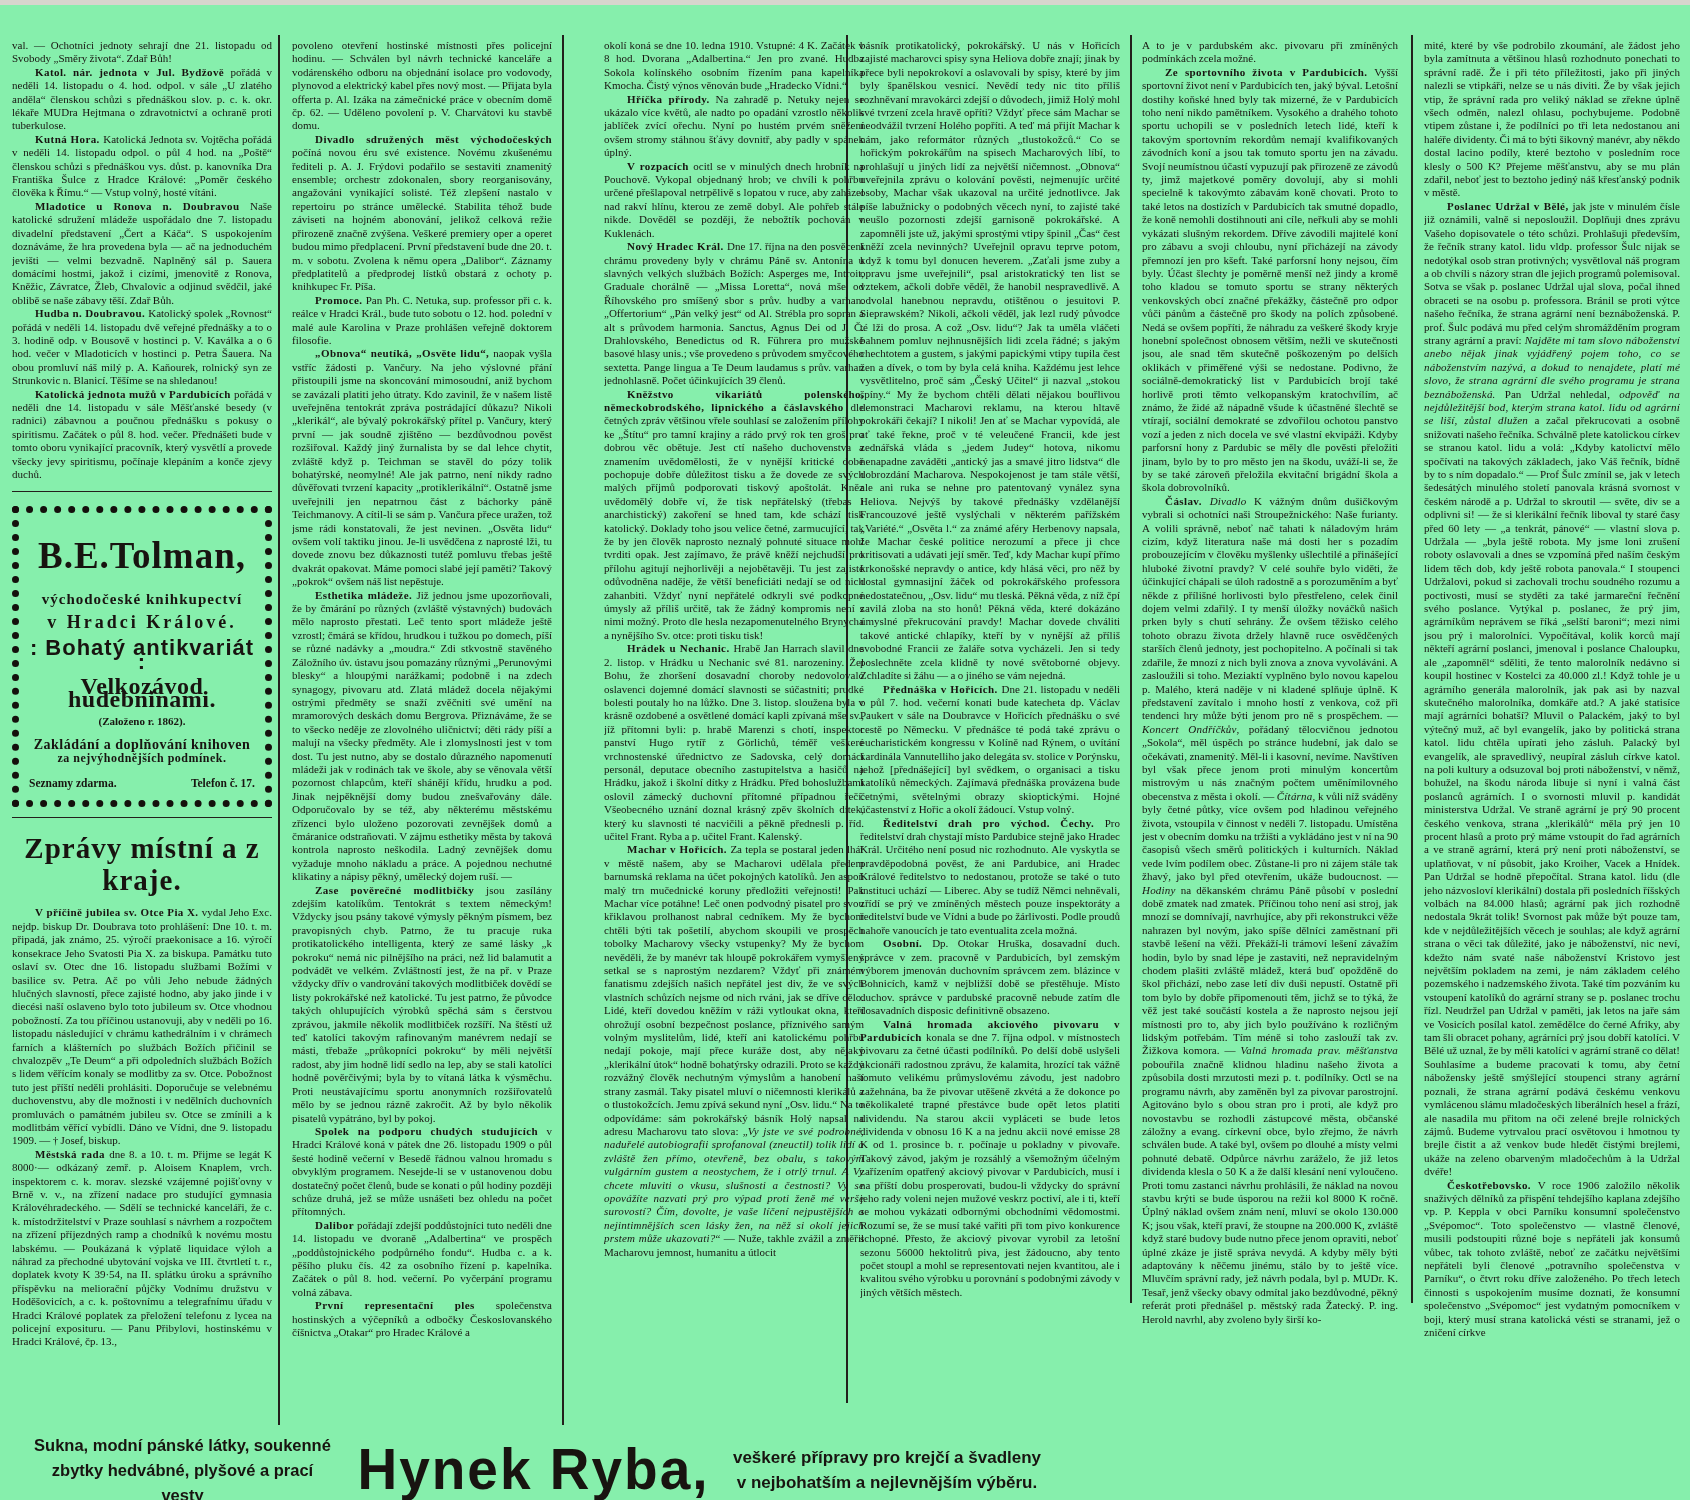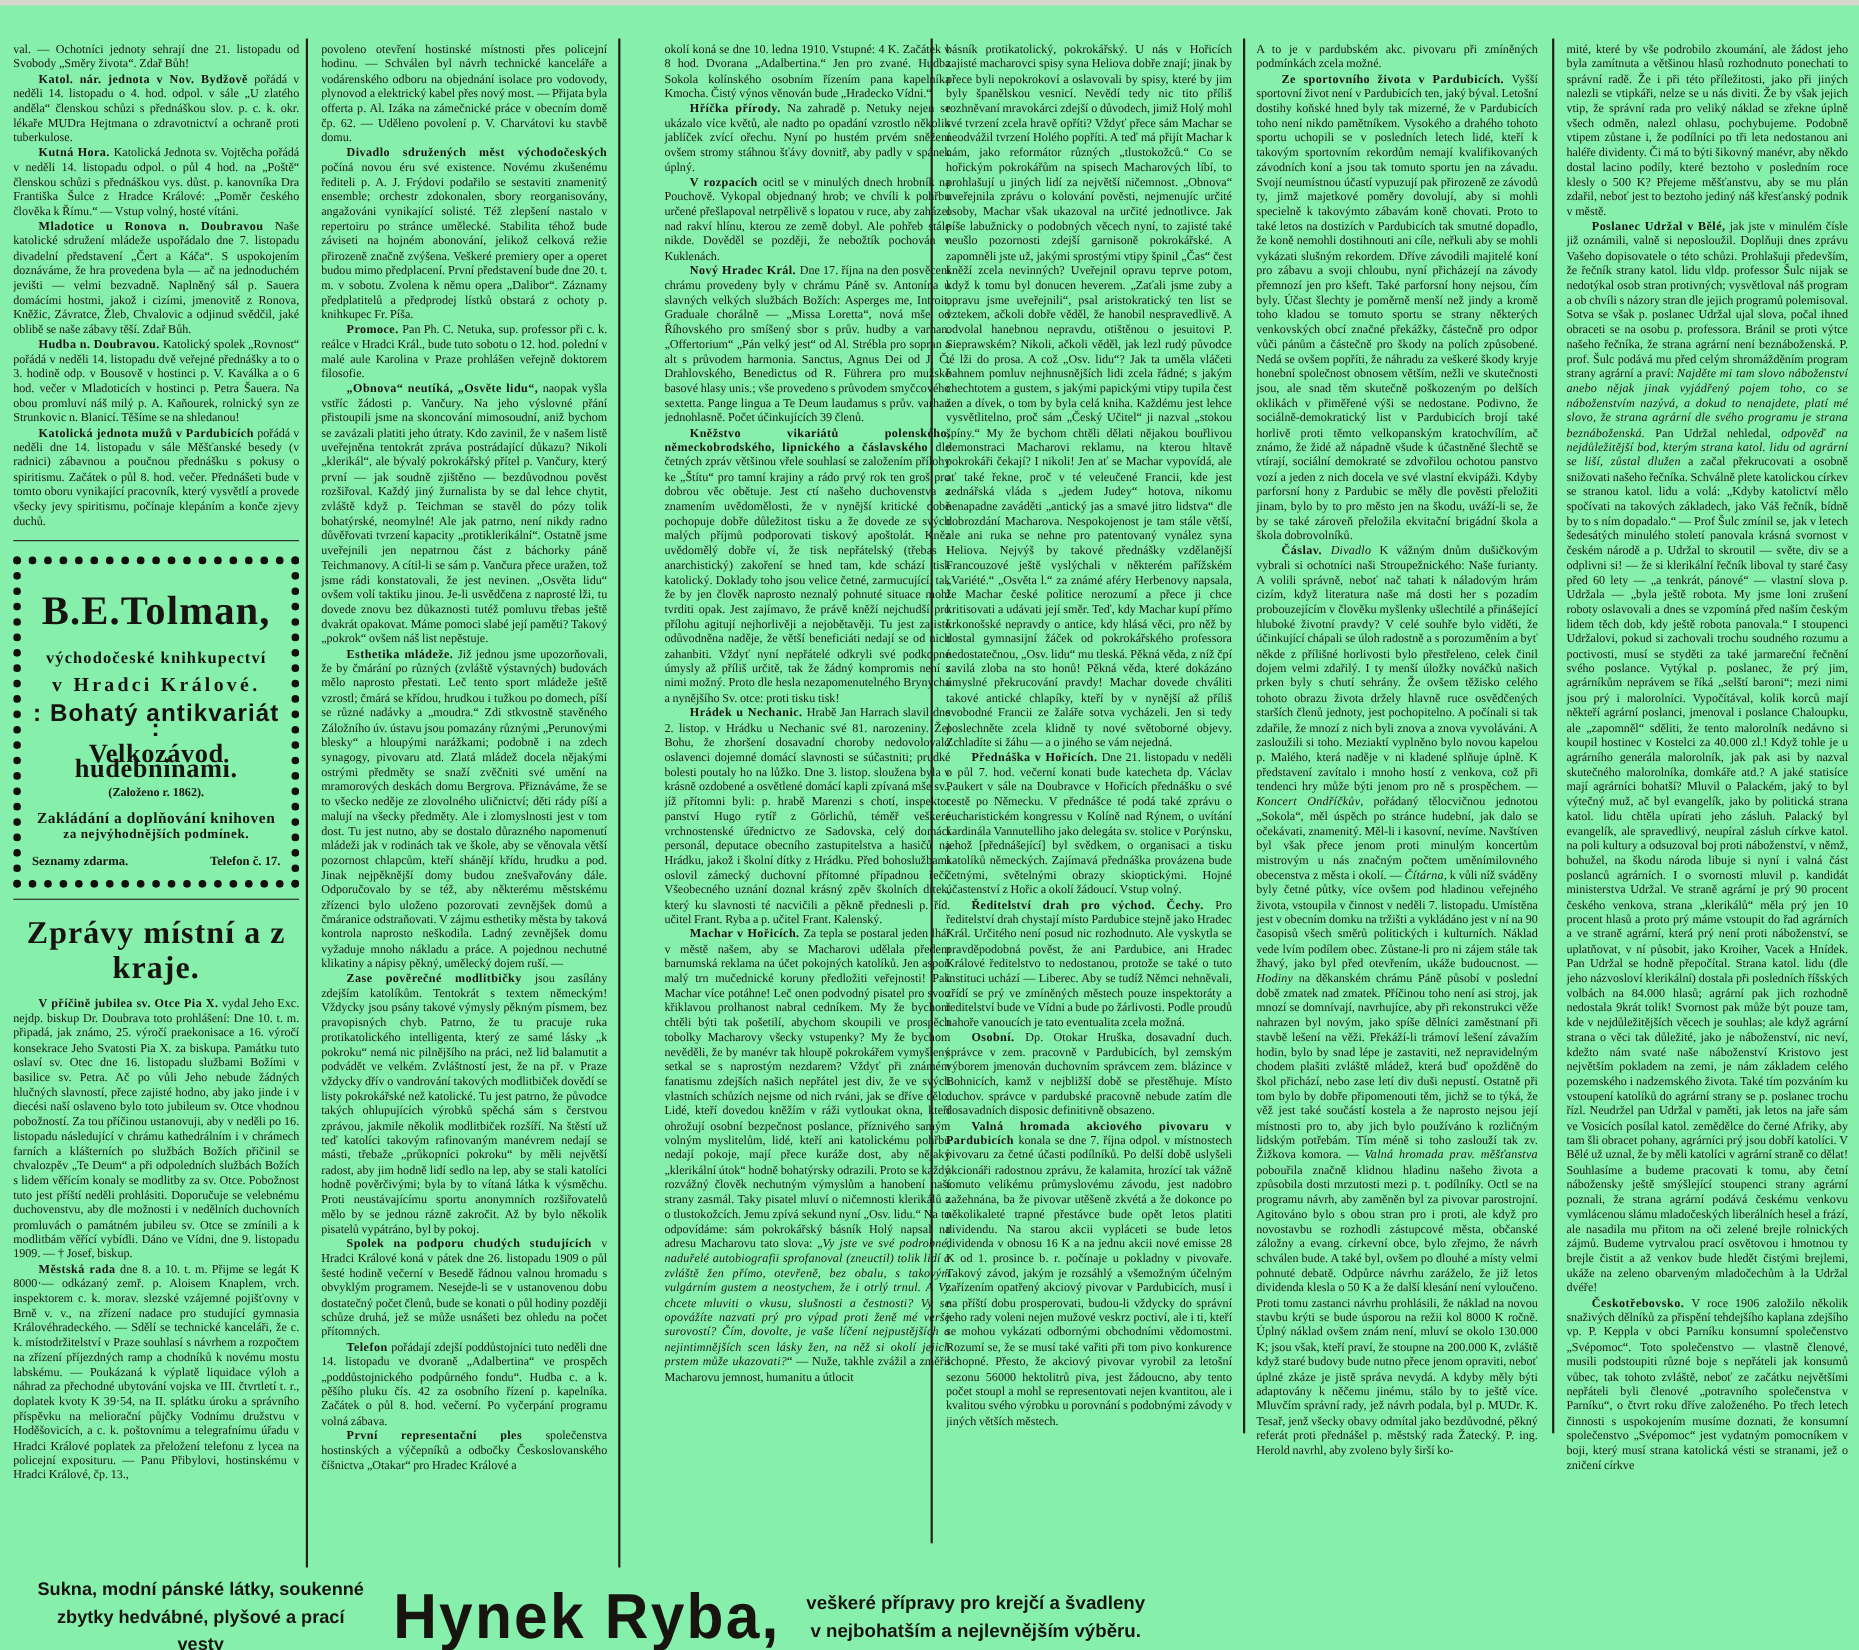--- a/index.html
+++ b/index.html
@@ -57,21 +57,21 @@
 
   <div class="vr" id="r1"></div>
   <div class="vr" id="r2"></div>
   <div class="vr" id="r3"></div>
   <div class="vr" id="r4"></div>
   <div class="vr" id="r5"></div>
 
   <div class="col" id="c1">
     <div>
         <p class="art cont">val. — Ochotníci jednoty sehrají dne 21. listopadu od Svobody „Směry života“. Zdař Bůh!</p>
-        <p class="art"><b class="ah">Katol. nár. jednota v Nov. Bydžově </b>pořádá v neděli 14. listopadu o 4. hod. odpol. v sále „U zlatého anděla“ členskou schůzi s přednáškou slov. p. c. k. okr. lékaře MUDra Hejtmana o zdravotnictví a ochraně proti tuberkulose.</p>
+        <p class="art"><b class="ah">Katol. nár. jednota v Jul. Bydžově </b>pořádá v neděli 14. listopadu o 4. hod. odpol. v sále „U zlatého anděla“ členskou schůzi s přednáškou slov. p. c. k. okr. lékaře MUDra Hejtmana o zdravotnictví a ochraně proti tuberkulose.</p>
         <p class="art"><b class="ah">Kutná Hora. </b>Katolická Jednota sv. Vojtěcha pořádá v neděli 14. listopadu odpol. o půl 4 hod. na „Poště“ členskou schůzi s přednáškou vys. důst. p. kanovníka Dra Františka Šulce z Hradce Králové: „Poměr českého člověka k Římu.“ — Vstup volný, hosté vítáni.</p>
         <p class="art"><b class="ah">Mladotice u Ronova n. Doubravou </b>Naše katolické sdružení mládeže uspořádalo dne 7. listopadu divadelní představení „Čert a Káča“. S uspokojením doznáváme, že hra provedena byla — ač na jednoduchém jevišti — velmi bezvadně. Naplněný sál p. Sauera domácími hostmi, jakož i cizími, jmenovitě z Ronova, Kněžic, Závratce, Žleb, Chvalovic a odjinud svědčil, jaké oblibě se naše zábavy těší. Zdař Bůh.</p>
         <p class="art"><b class="ah">Hudba n. Doubravou. </b>Katolický spolek „Rovnost“ pořádá v neděli 14. listopadu dvě veřejné přednášky a to o 3. hodině odp. v Bousově v hostinci p. V. Kaválka a o 6 hod. večer v Mladoticích v hostinci p. Petra Šauera. Na obou promluví náš milý p. A. Kaňourek, rolnický syn ze Strunkovic n. Blanicí. Těšíme se na shledanou!</p>
         <p class="art"><b class="ah">Katolická jednota mužů v Pardubicích </b>pořádá v neděli dne 14. listopadu v sále Měšťanské besedy (v radnici) zábavnou a poučnou přednášku s pokusy o spiritismu. Začátek o půl 8. hod. večer. Přednášeti bude v tomto oboru vynikající pracovník, který vysvětlí a provede všecky jevy spiritismu, počínaje klepáním a konče zjevy duchů.</p>
       </div>
     <hr class="hrline">
     <div class="tolman">
       <div class="t-name">B.E.Tolman,</div>
       <div class="t-sub1">východočeské knihkupectví</div>
       <div class="t-sub2">v Hradci Králové.</div>
@@ -95,21 +95,21 @@
 
   <div class="col" id="c2">
     <div>
         <p class="art cont">povoleno otevření hostinské místnosti přes policejní hodinu. — Schválen byl návrh technické kanceláře a vodárenského odboru na objednání isolace pro vodovody, plynovod a elektrický kabel přes nový most. — Přijata byla offerta p. Al. Izáka na zámečnické práce v obecním domě čp. 62. — Uděleno povolení p. V. Charvátovi ku stavbě domu.</p>
         <p class="art"><b class="ah">Divadlo sdružených měst východočeských </b>počíná novou éru své existence. Novému zkušenému řediteli p. A. J. Frýdovi podařilo se sestaviti znamenitý ensemble; orchestr zdokonalen, sbory reorganisovány, angažováni vynikající solisté. Též zlepšení nastalo v repertoiru po stránce umělecké. Stabilita téhož bude záviseti na hojném abonování, jelikož celková režie přirozeně značně zvýšena. Veškeré premiery oper a operet budou mimo předplacení. První představení bude dne 20. t. m. v sobotu. Zvolena k němu opera „Dalibor“. Záznamy předplatitelů a předprodej lístků obstará z ochoty p. knihkupec Fr. Píša.</p>
         <p class="art"><b class="ah">Promoce. </b>Pan Ph. C. Netuka, sup. professor při c. k. reálce v Hradci Král., bude tuto sobotu o 12. hod. polední v malé aule Karolina v Praze prohlášen veřejně doktorem filosofie.</p>
         <p class="art"><b class="ah">„Obnova“ neutíká, „Osvěte lidu“, </b>naopak vyšla vstříc žádosti p. Vančury. Na jeho výslovné přání přistoupili jsme na skoncování mimosoudní, aniž bychom se zavázali platiti jeho útraty. Kdo zavinil, že v našem listě uveřejněna tentokrát zpráva postrádající důkazu? Nikoli „klerikál“, ale bývalý pokrokářský přítel p. Vančury, který první — jak soudně zjištěno — bezdůvodnou pověst rozšiřoval. Každý jiný žurnalista by se dal lehce chytit, zvláště když p. Teichman se stavěl do pózy tolik bohatýrské, neomylné! Ale jak patrno, není nikdy radno důvěřovati tvrzení kapacity „protiklerikální“. Ostatně jsme uveřejnili jen nepatrnou část z báchorky páně Teichmanovy. A cítil-li se sám p. Vančura přece uražen, tož jsme rádi konstatovali, že jest nevinen. „Osvěta lidu“ ovšem volí taktiku jinou. Je-li usvědčena z naprosté lži, tu dovede znovu bez důkaznosti tutéž pomluvu třebas ještě dvakrát opakovat. Máme pomoci slabé její paměti? Takový „pokrok“ ovšem náš list nepěstuje.</p>
         <p class="art"><b class="ah">Esthetika mládeže. </b>Již jednou jsme upozorňovali, že by čmárání po různých (zvláště výstavných) budovách mělo naprosto přestati. Leč tento sport mládeže ještě vzrostl; čmárá se křídou, hrudkou i tužkou po domech, píší se různé nadávky a „moudra.“ Zdi stkvostně stavěného Záložního úv. ústavu jsou pomazány různými „Perunovými blesky“ a hloupými narážkami; podobně i na zdech synagogy, pivovaru atd. Zlatá mládež docela nějakými ostrými předměty se snaží zvěčniti své umění na mramorových deskách domu Bergrova. Přiznáváme, že se to všecko neděje ze zlovolného uličnictví; děti rády píší a malují na všecky předměty. Ale i zlomyslnosti jest v tom dost. Tu jest nutno, aby se dostalo důrazného napomenutí mládeži jak v rodinách tak ve škole, aby se věnovala větší pozornost chlapcům, kteří shánějí křídu, hrudku a pod. Jinak nejpěknější domy budou znešvařovány dále. Odporučovalo by se též, aby některému městskému zřízenci bylo uloženo pozorovati zevnějšek domů a čmáranice odstraňovati. V zájmu esthetiky města by taková kontrola naprosto neškodila. Ladný zevnějšek domu vyžaduje mnoho nákladu a práce. A pojednou nechutné klikatiny a nápisy pěkný, umělecký dojem ruší. —</p>
         <p class="art"><b class="ah">Zase pověrečné modlitbičky </b>jsou zasílány zdejším katolíkům. Tentokrát s textem německým! Vždycky jsou psány takové výmysly pěkným písmem, bez pravopisných chyb. Patrno, že tu pracuje ruka protikatolického intelligenta, který ze samé lásky „k pokroku“ nemá nic pilnějšího na práci, než lid balamutit a podvádět ve velkém. Zvláštností jest, že na př. v Praze vždycky dřív o vandrování takových modlitbiček dovědí se listy pokrokářské než katolické. Tu jest patrno, že původce takých ohlupujících výrobků spěchá sám s čerstvou zprávou, jakmile několik modlitbiček rozšíří. Na štěstí už teď katolíci takovým rafinovaným manévrem nedají se másti, třebaže „průkopníci pokroku“ by měli největší radost, aby jim hodně lidí sedlo na lep, aby se stali katolíci hodně pověrčivými; byla by to vítaná látka k výsměchu. Proti neustávajícímu sportu anonymních rozšiřovatelů mělo by se jednou rázně zakročit. Až by bylo několik pisatelů vypátráno, byl by pokoj.</p>
         <p class="art"><b class="ah">Spolek na podporu chudých studujících </b>v Hradci Králové koná v pátek dne 26. listopadu 1909 o půl šesté hodině večerní v Besedě řádnou valnou hromadu s obvyklým programem. Nesejde-li se v ustanovenou dobu dostatečný počet členů, bude se konati o půl hodiny později schůze druhá, jež se může usnášeti bez ohledu na počet přítomných.</p>
-        <p class="art"><b class="ah">Telefon </b>pořádají zdejší poddůstojníci tuto neděli dne 14. listopadu ve dvoraně „Adalbertina“ ve prospěch „poddůstojnického podpůrného fondu“. Hudba c. a k. pěšího pluku čís. 42 za osobního řízení p. kapelníka. Začátek o půl 8. hod. večerní. Po vyčerpání programu volná zábava.</p>
+        <p class="art"><b class="ah">Dalibor </b>pořádají zdejší poddůstojníci tuto neděli dne 14. listopadu ve dvoraně „Adalbertina“ ve prospěch „poddůstojnického podpůrného fondu“. Hudba c. a k. pěšího pluku čís. 42 za osobního řízení p. kapelníka. Začátek o půl 8. hod. večerní. Po vyčerpání programu volná zábava.</p>
         <p class="art"><b class="ah">První representační ples </b>společenstva hostinských a výčepníků a odbočky Českoslovanského číšnictva „Otakar“ pro Hradec Králové a</p>
       </div>
   </div>
 
   <div class="col" id="c3">
     <div>
         <p class="art cont">okolí koná se dne 10. ledna 1910. Vstupné: 4 K. Začátek v 8 hod. Dvorana „Adalbertina.“ Jen pro zvané. Hudba Sokola kolínského osobním řízením pana kapelníka Kmocha. Čistý výnos věnován bude „Hradecko Vídni.“</p>
         <p class="art"><b class="ah">Hříčka přírody. </b>Na zahradě p. Netuky nejen se ukázalo více květů, ale nadto po opadání vzrostlo několik jablíček zvící ořechu. Nyní po hustém prvém sněžení ovšem stromy stáhnou šťávy dovnitř, aby padly v spánek úplný.</p>
         <p class="art"><b class="ah">V rozpacích </b>ocitl se v minulých dnech hrobník na Pouchově. Vykopal objednaný hrob; ve chvíli k pohřbu určené přešlapoval netrpělivě s lopatou v ruce, aby zaházel nad rakví hlínu, kterou ze země dobyl. Ale pohřeb stále nikde. Dověděl se později, že nebožtík pochován v Kuklenách.</p>
         <p class="art"><b class="ah">Nový Hradec Král. </b>Dne 17. října na den posvěcení chrámu provedeny byly v chrámu Páně sv. Antonína u slavných velkých službách Božích: Asperges me, Introit, Graduale chorálně — „Missa Loretta“, nová mše od Říhovského pro smíšený sbor s prův. hudby a varhan. „Offertorium“ „Pán velký jest“ od Al. Strébla pro sopran a alt s průvodem harmonia. Sanctus, Agnus Dei od J. Č. Drahlovského, Benedictus od R. Führera pro mužské basové hlasy unis.; vše provedeno s průvodem smyčcového sextetta. Pange lingua a Te Deum laudamus s prův. varhan jednohlasně. Počet účinkujících 39 členů.</p>

